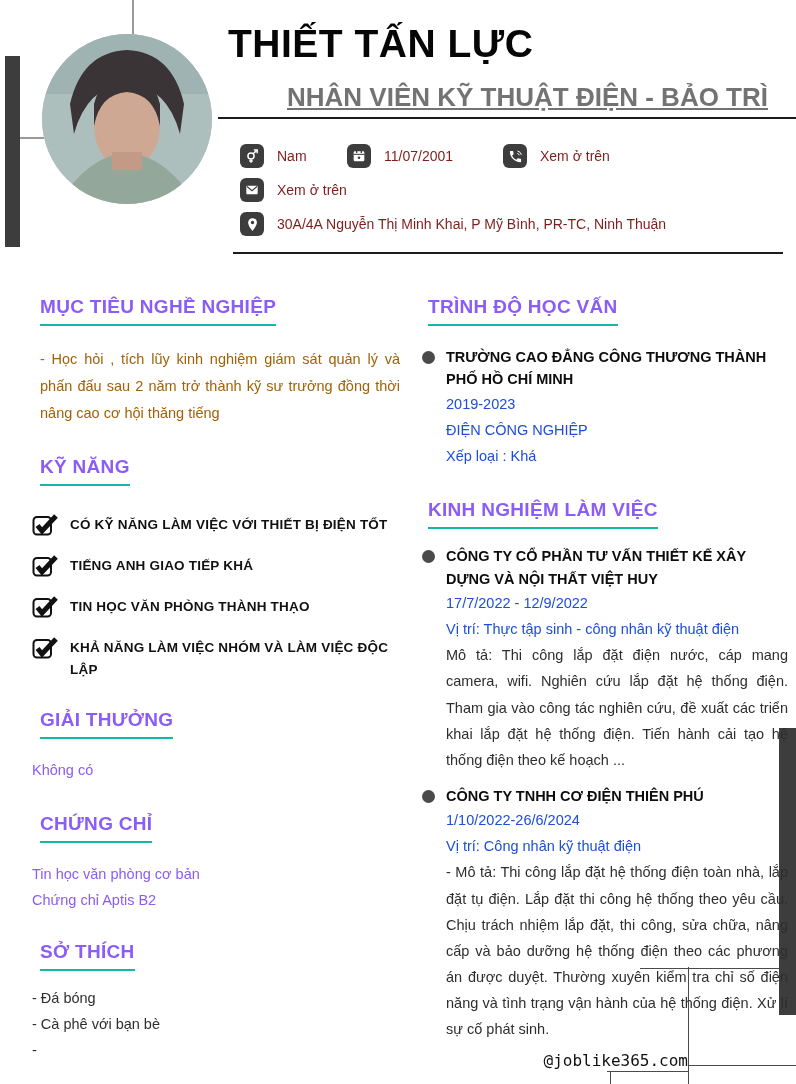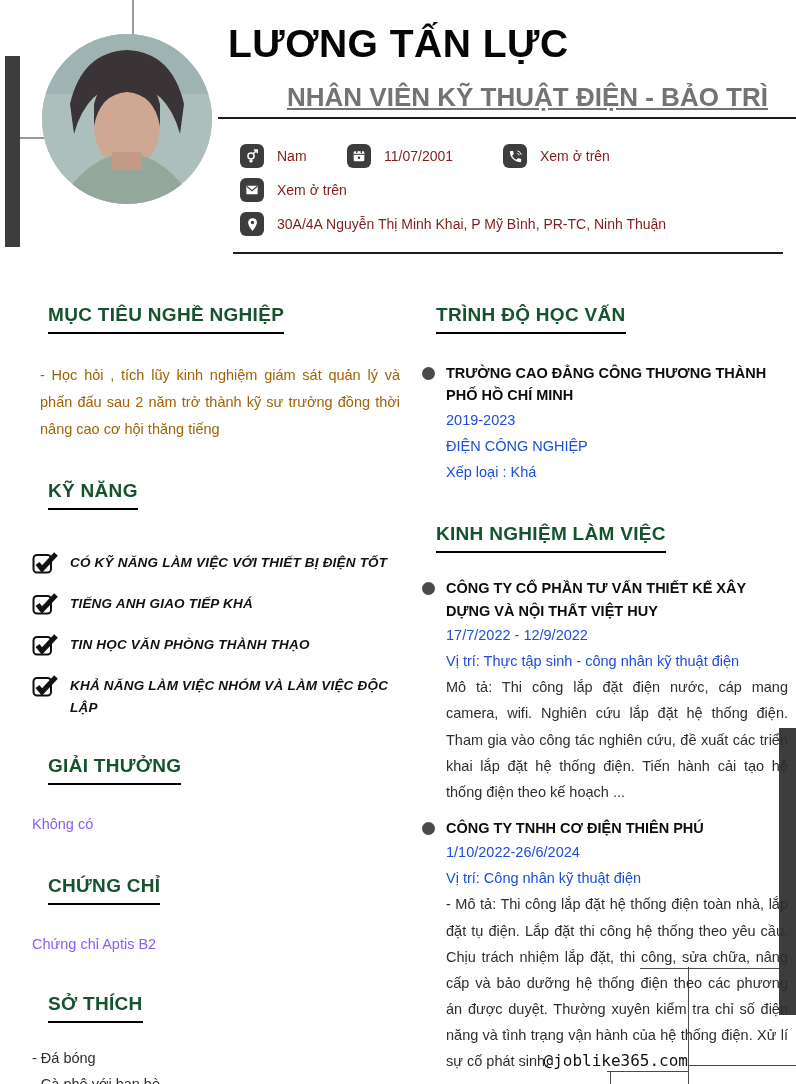--- a/index.html
+++ b/index.html
@@ -44,32 +44,32 @@
   .c-icon{
     width:24px;height:24px;border-radius:6px;background:#3d3d3d;flex:0 0 24px;
     display:flex;align-items:center;justify-content:center;
   }
   .c-text{margin-left:13px;font-size:14px;color:#7f1d1d;white-space:nowrap;}
   
   .col{position:absolute;top:288px;}
   .col-left{left:32px;width:368px;}
   .col-right{left:420px;width:368px;}
   .sec-h{
-    display:inline-block;font-size:19px;font-weight:700;color:#14532d;
-    letter-spacing:.3px;padding-bottom:6px;border-bottom:2px solid #000000;margin:16px;
+    display:inline-block;font-size:19px;font-weight:700;color:#8b5cf6;
+    letter-spacing:.3px;padding-bottom:6px;border-bottom:2px solid #14b8a6;margin:8px;
   }
   .mt20{margin-top:20px;}.mt22{margin-top:22px;}
   .para{
     margin:12px 0 0 8px;font-size:14.5px;line-height:1.85;text-align:justify;color:#a16207;
   }
   .plain{margin:10px 0 0 0;font-size:14.5px;line-height:1.8;color:#8b5cf6;}
   .plain-tight{margin:6px 0 0 0;font-size:14.5px;line-height:1.8;color:#2e2e2e;}
   .line{display:block;}
   
-  .skills{margin-top:26px;font-style:italic;}
+  .skills{margin-top:20px;}
   .skill{display:flex;align-items:flex-start;margin-bottom:14px;}
   .skill .chk{flex:0 0 27px;margin-top:-1px;}
   .skill .s-label{
     margin-left:11px;font-size:13.5px;font-weight:700;color:#111;line-height:1.6;
     letter-spacing:.2px;
   }
   
   .entry{position:relative;padding-left:26px;margin-top:12px;}
   .bullet{
     position:absolute;left:2px;top:5px;width:13px;height:13px;border-radius:50%;
@@ -107,21 +107,21 @@
       <rect width="170" height="170" fill="#adbfbd"></rect>
       <rect x="0" y="0" width="170" height="60" fill="#9fb3b2"></rect>
       <path d="M28 70 Q40 18 85 16 Q130 18 142 70 L138 100 Q125 52 85 50 Q45 52 32 100 Z" fill="#3b3436"></path>
       <ellipse cx="85" cy="92" rx="33" ry="43" fill="#cfa893"></ellipse>
       <path d="M52 92 Q58 60 85 58 Q112 60 118 92 L118 70 Q110 40 85 38 Q60 40 52 70 Z" fill="#3b3436"></path>
       <path d="M15 170 Q50 118 85 120 Q120 118 155 170 Z" fill="#94a79b"></path>
       <rect x="70" y="118" width="30" height="18" fill="#c29a85"></rect>
     </svg>
   </div>
 
-  <div class="name">LƯƠNG TẤN LỰC</div>
+  <div class="name">THIẾT TẤN LỰC</div>
   <div class="jobtitle">NHÂN VIÊN KỸ THUẬT ĐIỆN - BẢO TRÌ</div>
 
   <div class="contact">
     <div class="c-row">
       <div class="c-pair w1">
         <span class="c-icon">
           <svg width="16" height="16" viewBox="0 0 24 24">
             <circle cx="10.5" cy="12" r="4.6" fill="none" stroke="#fff" stroke-width="2.2"></circle>
             <line x1="13.8" y1="8.7" x2="19" y2="3.6" stroke="#fff" stroke-width="2.2"></line>
             <path d="M14.8 3h5v5" fill="none" stroke="#fff" stroke-width="2.2"></path>
@@ -220,20 +220,21 @@
         </span>
         <span class="s-label">KHẢ NĂNG LÀM VIỆC NHÓM VÀ LÀM VIỆC ĐỘC LẬP</span>
       </div>
     </div>
 
     <div class="mt20"><h2 class="sec-h">GIẢI THƯỞNG</h2></div>
     <p class="plain">Không có</p>
 
     <div class="mt22"><h2 class="sec-h">CHỨNG CHỈ</h2></div>
     <p class="plain">
+      <span class="line">Tin học văn phòng cơ bản</span>
       <span class="line">Chứng chỉ Aptis B2</span>
     </p>
 
     <div class="mt20"><h2 class="sec-h">SỞ THÍCH</h2></div>
     <p class="plain-tight">
       <span class="line">- Đá bóng</span>
       <span class="line">- Cà phê với bạn bè</span>
       <span class="line">-</span>
     </p>
   </div>

